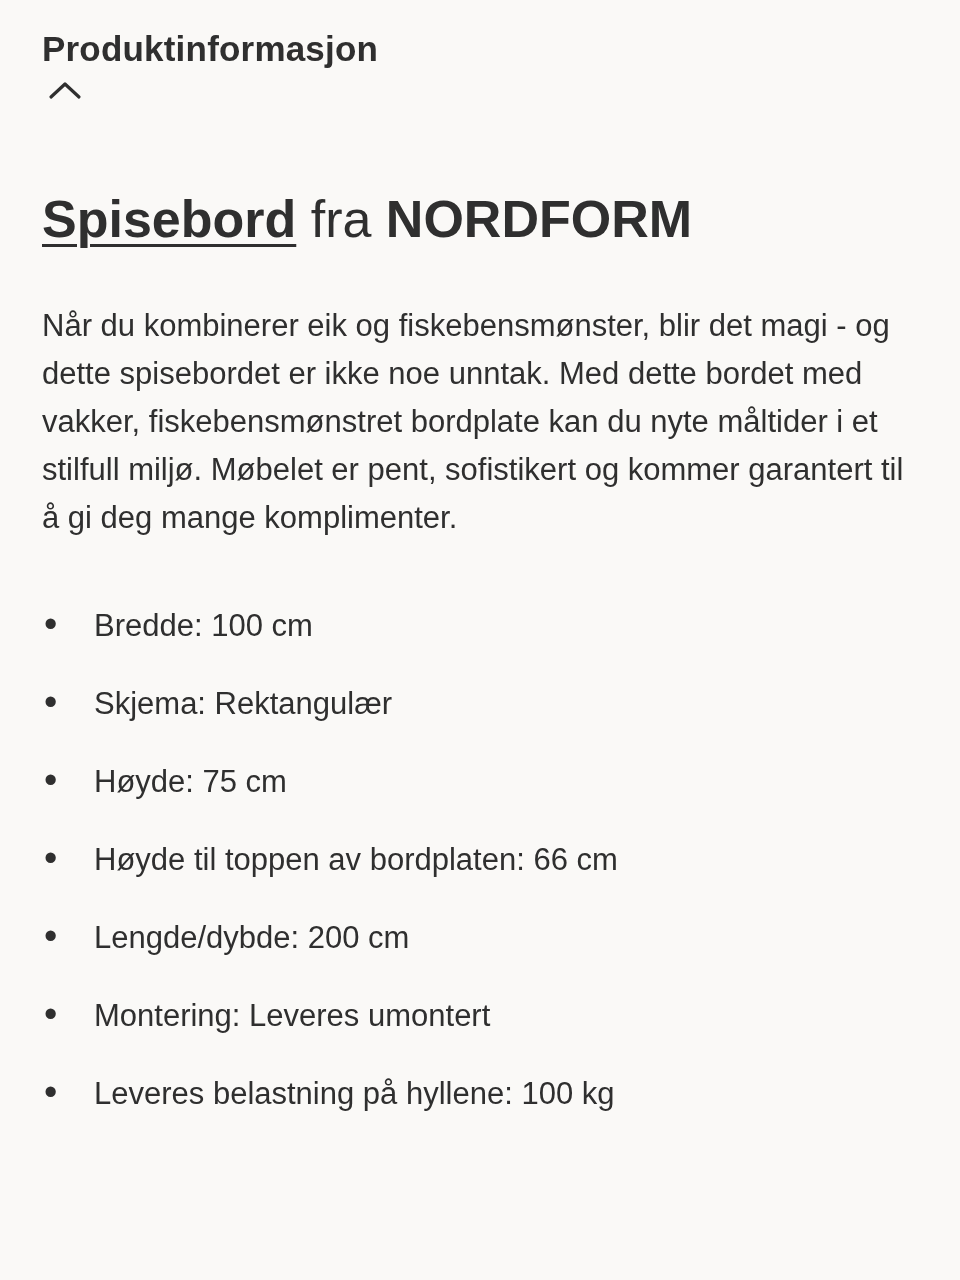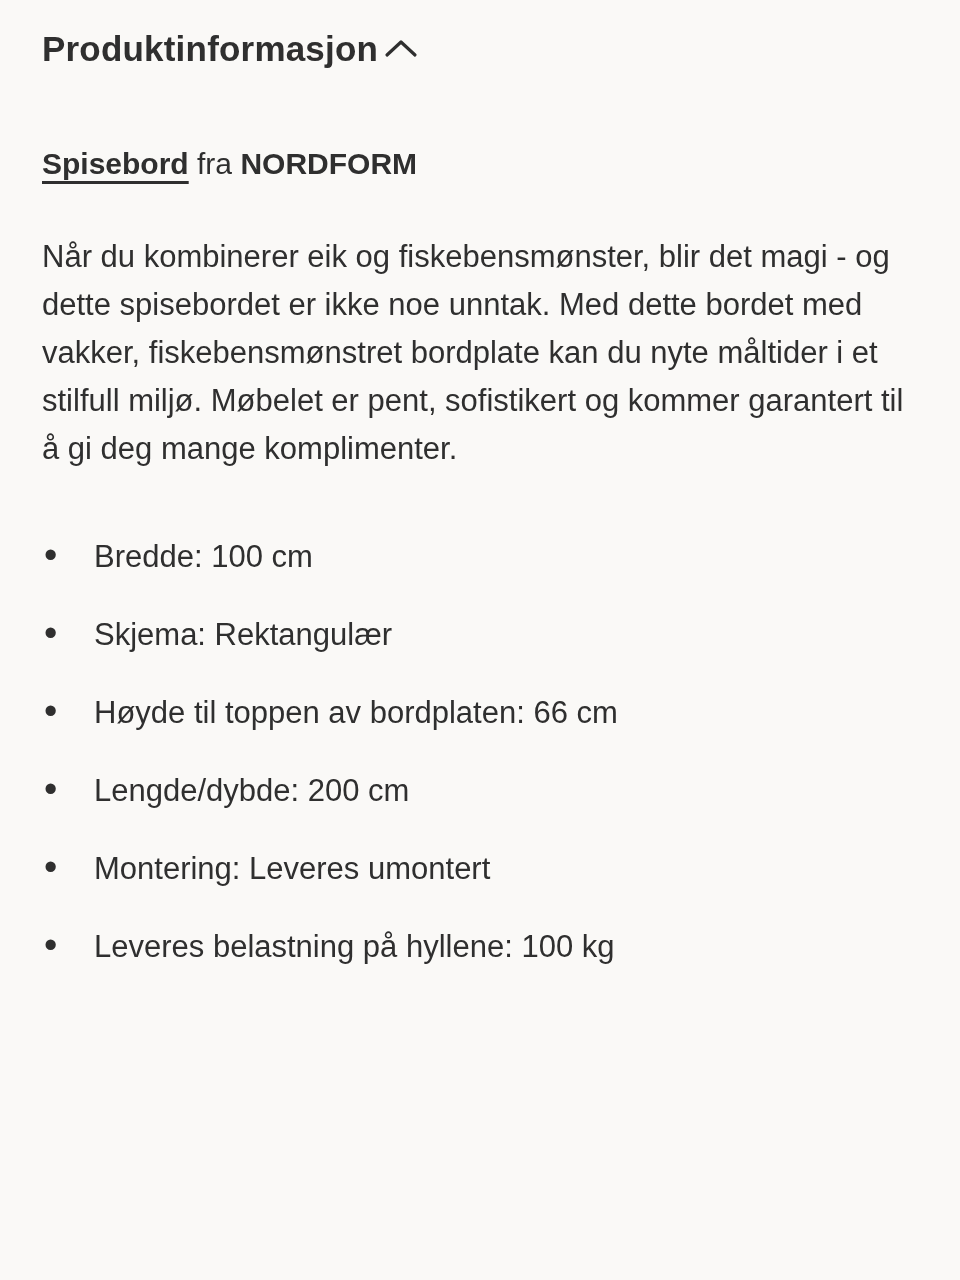--- a/index.html
+++ b/index.html
@@ -10,40 +10,41 @@
     font-family: "Liberation Sans", "DejaVu Sans", sans-serif;
     color: #2f2f2f;
     -webkit-font-smoothing: antialiased;
   }
   .section {
     padding: 22px 42px 0 42px;
   }
   .section-header {
     display: flex;
     align-items: flex-start;
-    justify-content: flex-start;
+    justify-content: flex-end;
     padding-top: 6px;
     cursor: pointer;
+    flex-direction: column;
   }
   .section-title {
     font-size: 35px;
     font-weight: 700;
     letter-spacing: 0.2px;
     line-height: 1.2;
   }
   .chevron-btn {
     background: none;
     border: none;
     padding: 8px 4px;
     cursor: pointer;
     margin-right: 6px;
   }
   .product-name {
     margin-top: 74px;
-    font-size: 30px;
+    font-size: 52px;
     line-height: 1.25;
     font-weight: 400;
   }
   .product-name a {
     color: #2f2f2f;
     font-weight: 700;
     text-decoration: underline;
     text-underline-offset: 7px;
     text-decoration-thickness: 2.5px;
     cursor: pointer;
@@ -102,20 +103,21 @@
 
   <div class="product-name">
     <a>Spisebord</a><span> fra </span><span class="brand">NORDFORM</span>
   </div>
 
   <p class="description">Når du kombinerer eik og fiskebensmønster, blir det magi - og dette spisebordet er ikke noe unntak. Med dette bordet med vakker, fiskebensmønstret bordplate kan du nyte måltider i et stilfull miljø. Møbelet er pent, sofistikert og kommer garantert til å gi deg mange komplimenter.</p>
 
   <ul class="spec-list">
     <li>Bredde: 100 cm</li>
     <li>Skjema: Rektangulær</li>
+    <li>Høyde: 75 cm</li>
     <li>Høyde til toppen av bordplaten: 66 cm</li>
     <li>Lengde/dybde: 200 cm</li>
     <li>Montering: Leveres umontert</li>
     <li>Leveres belastning på hyllene: 100 kg</li>
   </ul>
 
 
 </div>
 
 </body></html>

